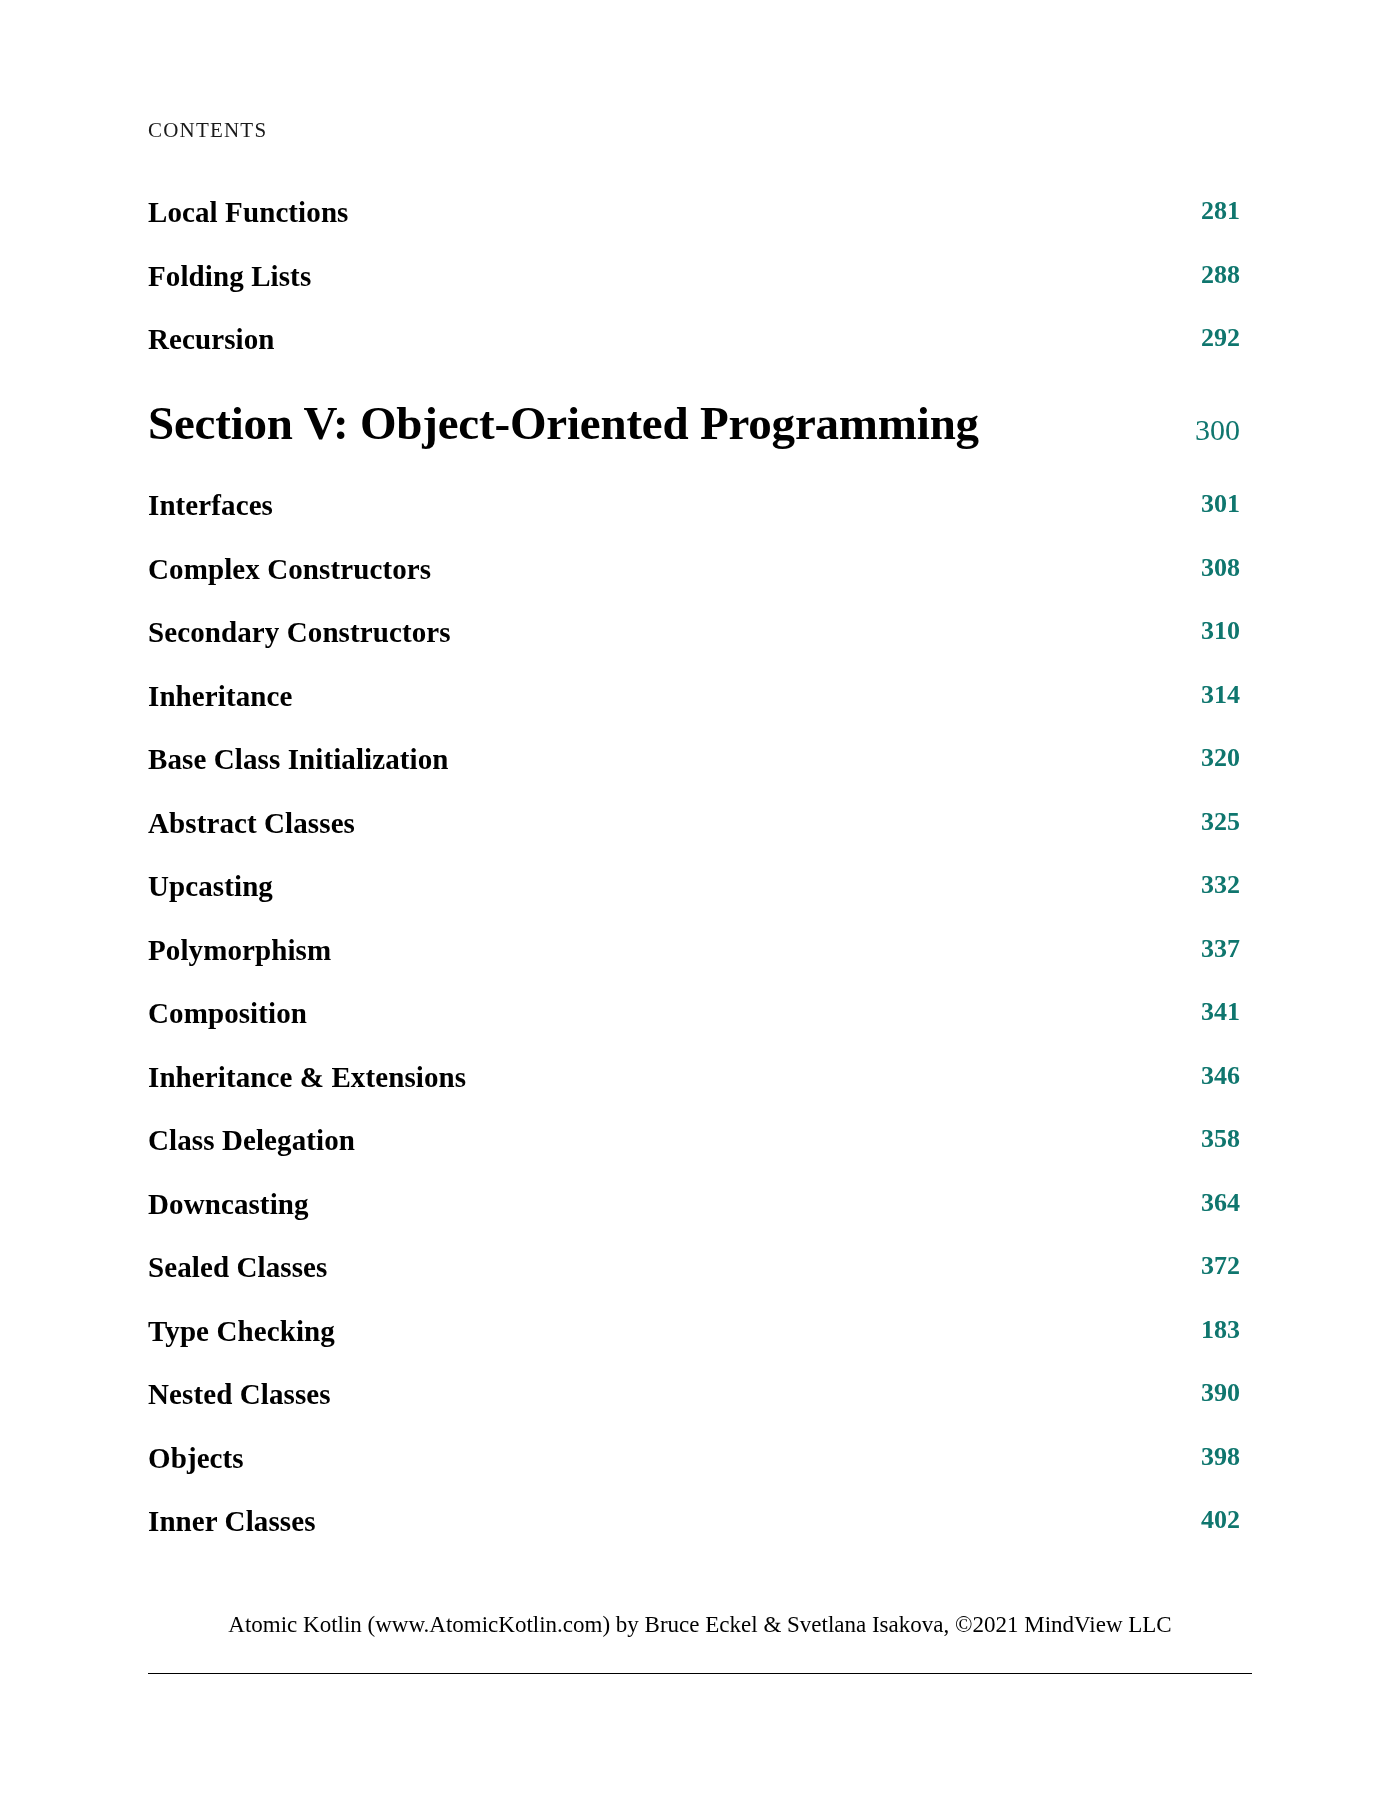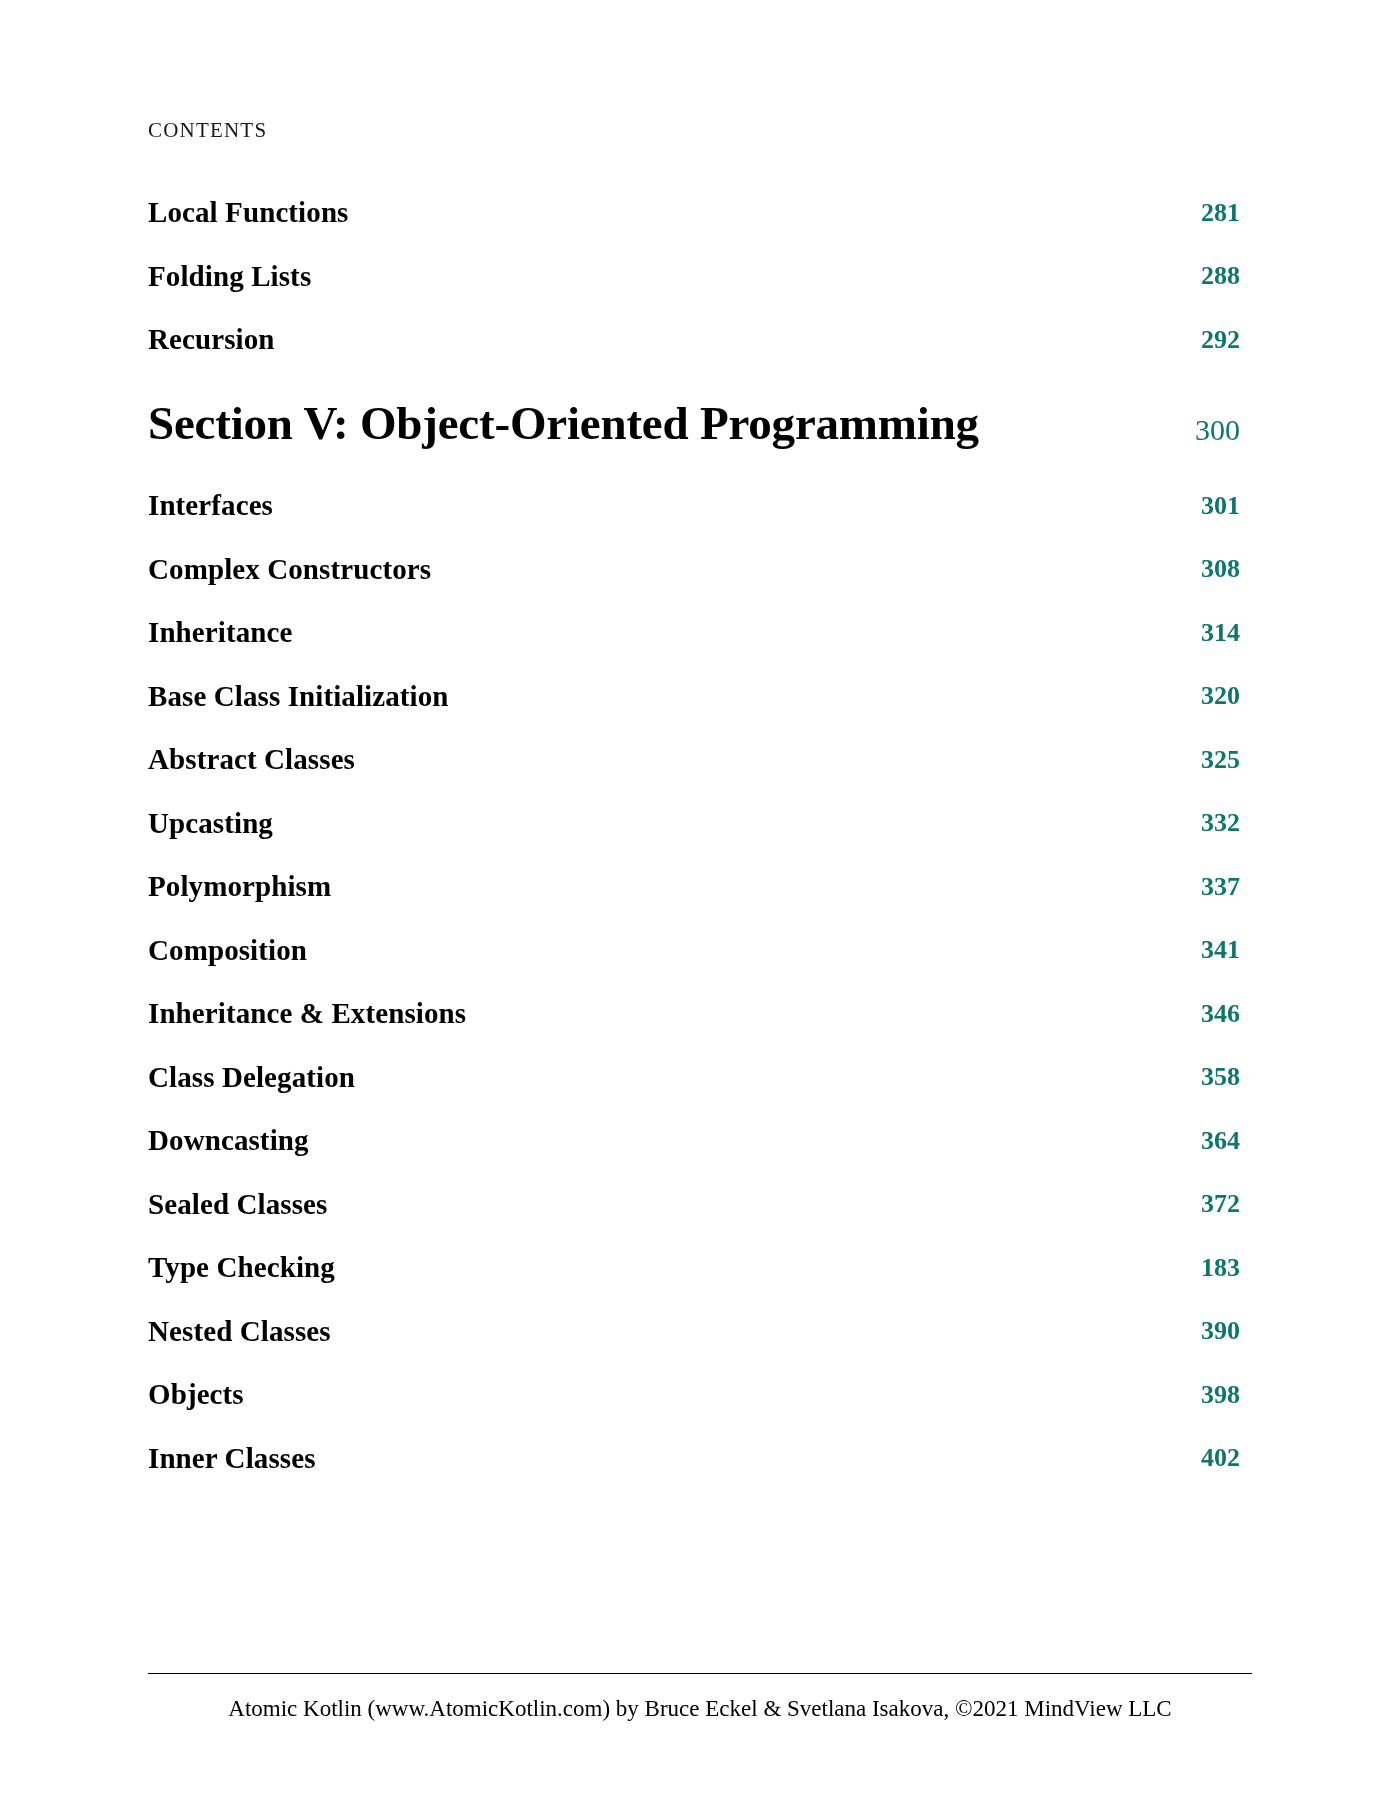--- a/index.html
+++ b/index.html
@@ -31,21 +31,21 @@
     color: #1a1a1a;
   }
   .toc {
     position: absolute;
     left: 148px;
     top: 196px;
     width: 1092px;
   }
   .toc-row {
     display: flex;
-    align-items: center;
+    align-items: flex-start;
     width: 100%;
     margin-bottom: 30.5px;
   }
   .toc-row .title {
     font-size: 29px;
     font-weight: bold;
     letter-spacing: 0.1px;
     white-space: nowrap;
     color: #000;
     font-family: "Liberation Serif", serif;
@@ -107,21 +107,21 @@
     left: 148px;
     right: 148px;
     top: 1673px;
     height: 1px;
     background: #000;
   }
   .footer-text {
     position: absolute;
     left: 0;
     right: 0;
-    top: 1696px;
+    top: 1612px;
     text-align: center;
     font-size: 23px;
     color: #000;
     font-family: "Liberation Serif", serif;
   }
 </style>
 </head>
 <body>
 
 <div class="page">
@@ -153,20 +153,25 @@
         <span class="title">Interfaces</span>
         <span class="leader"></span>
         <span class="page-num">301</span>
       </div>
       <div class="toc-row">
         <span class="title">Complex Constructors</span>
         <span class="leader"></span>
         <span class="page-num">308</span>
       </div>
       <div class="toc-row">
+        <span class="title">Secondary Constructors</span>
+        <span class="leader"></span>
+        <span class="page-num">310</span>
+      </div>
+      <div class="toc-row">
         <span class="title">Inheritance</span>
         <span class="leader"></span>
         <span class="page-num">314</span>
       </div>
       <div class="toc-row">
         <span class="title">Base Class Initialization</span>
         <span class="leader"></span>
         <span class="page-num">320</span>
       </div>
       <div class="toc-row">

